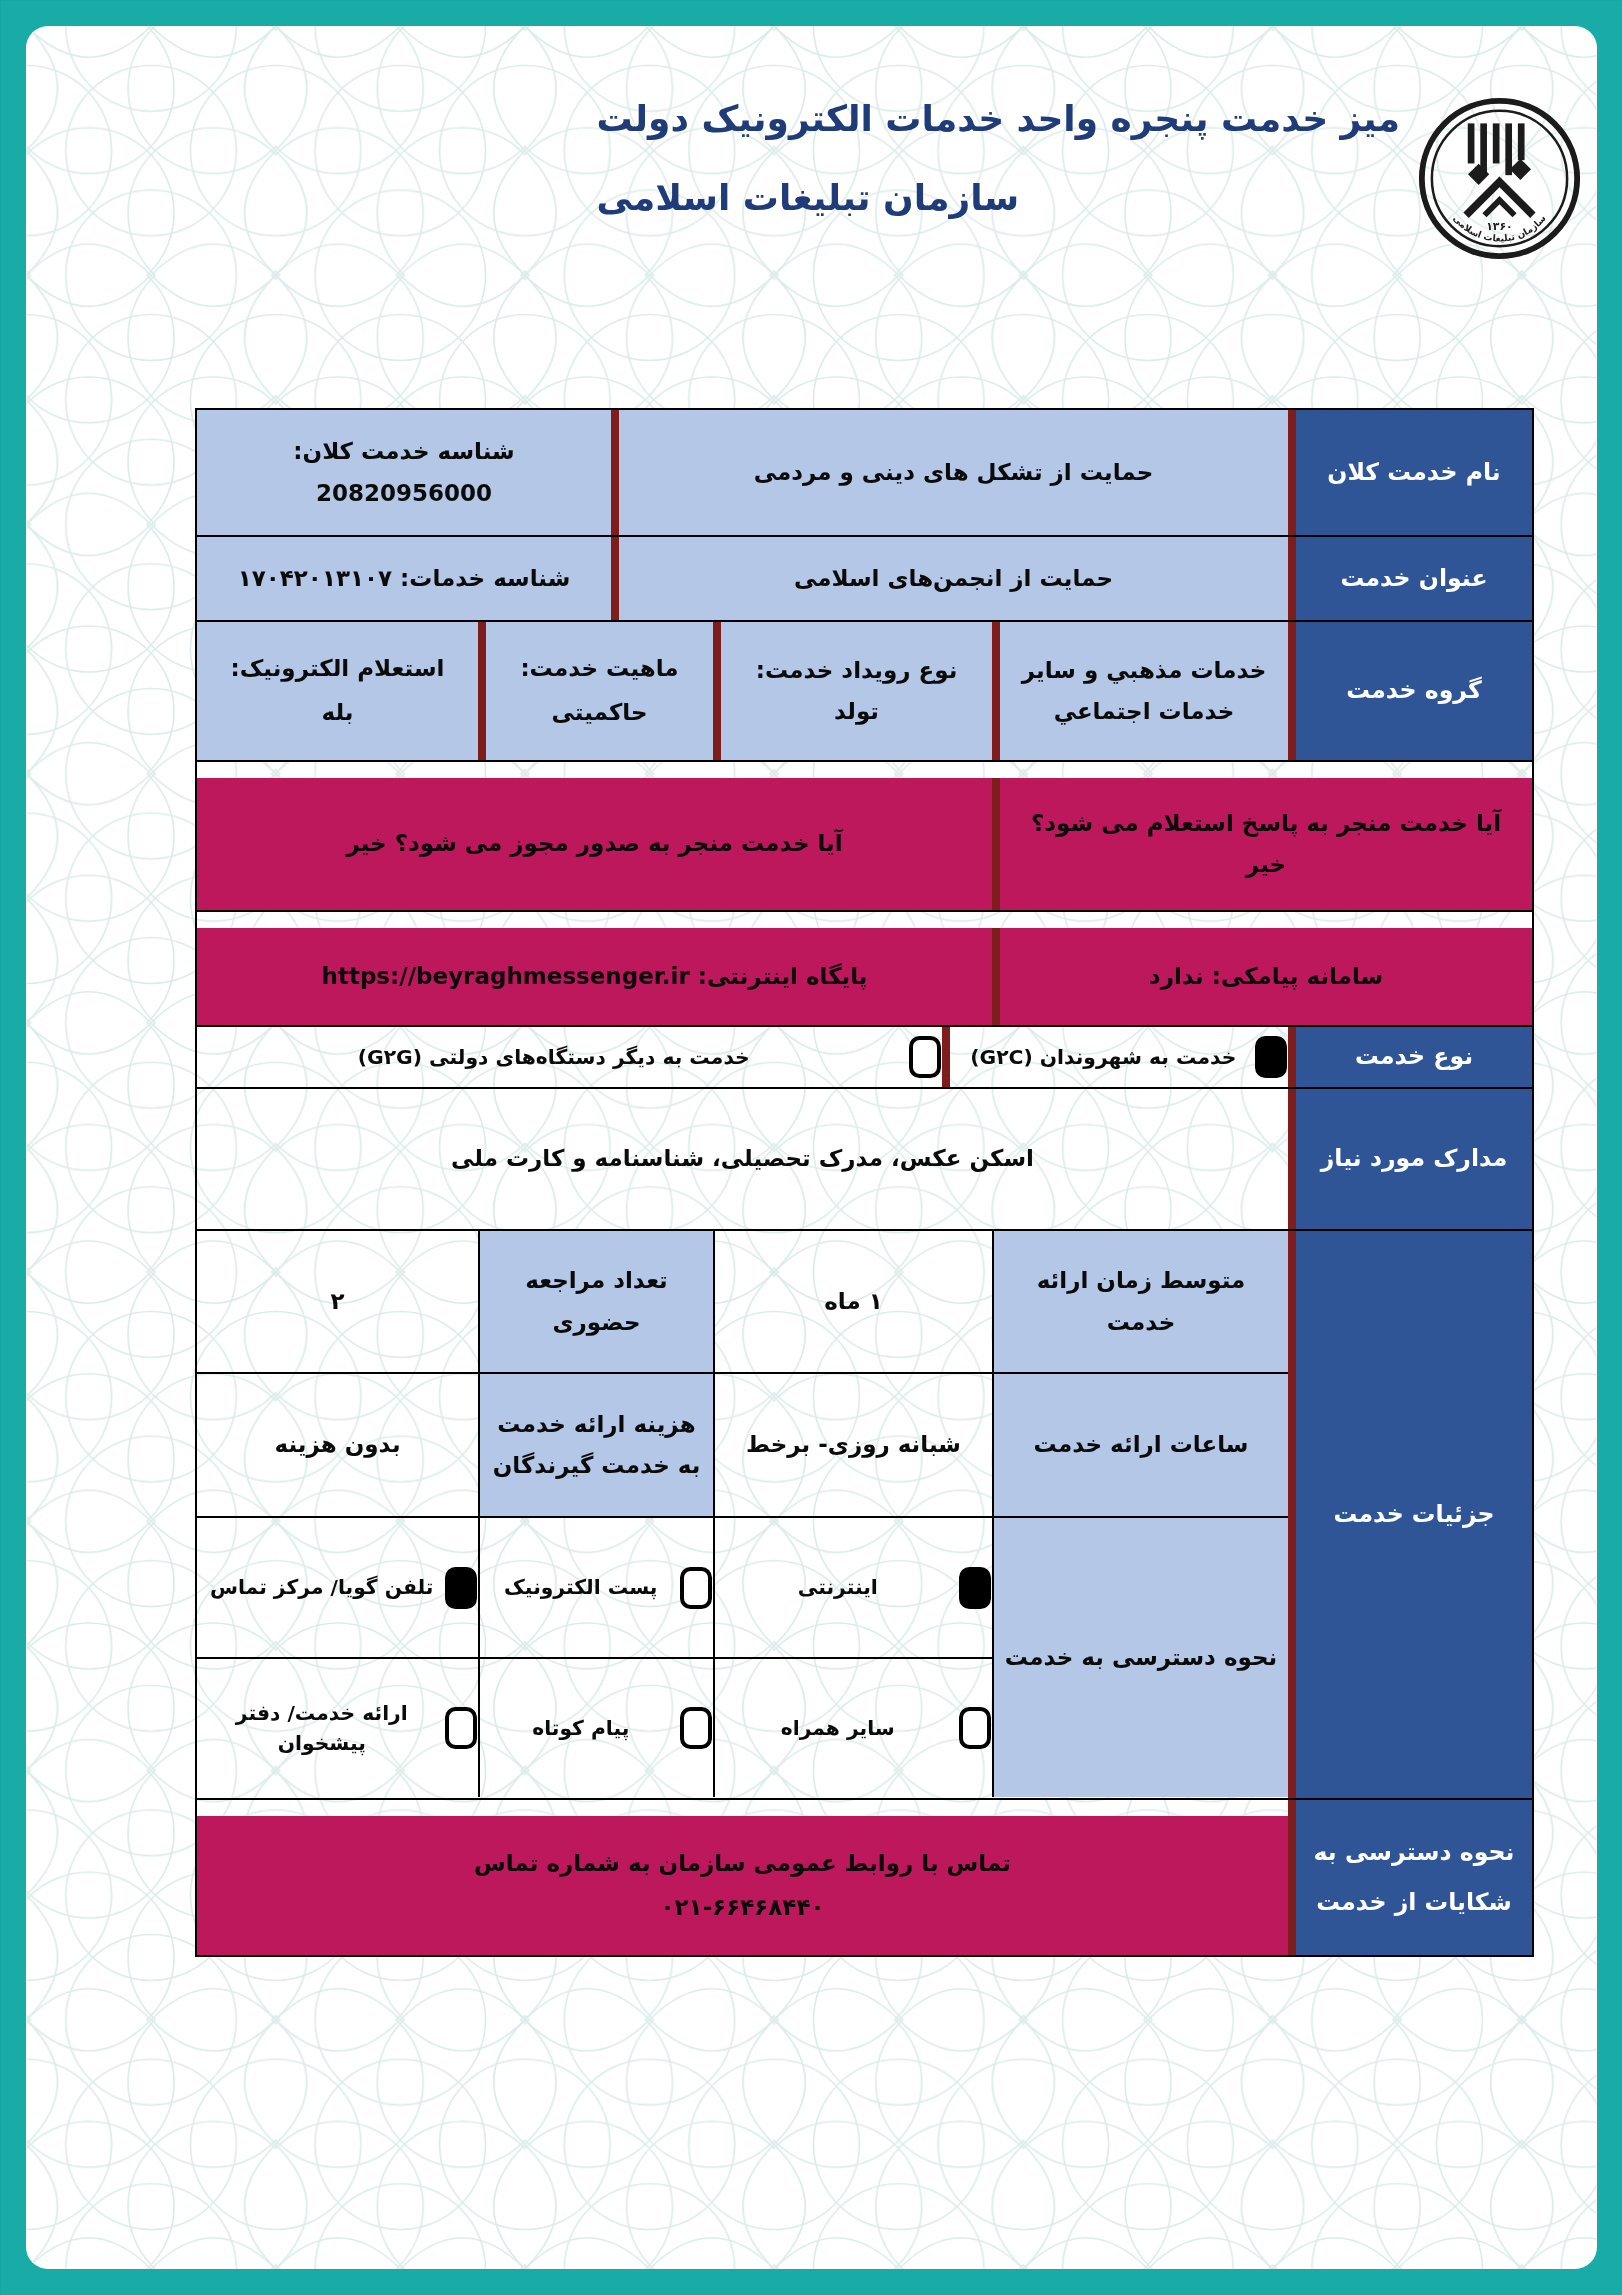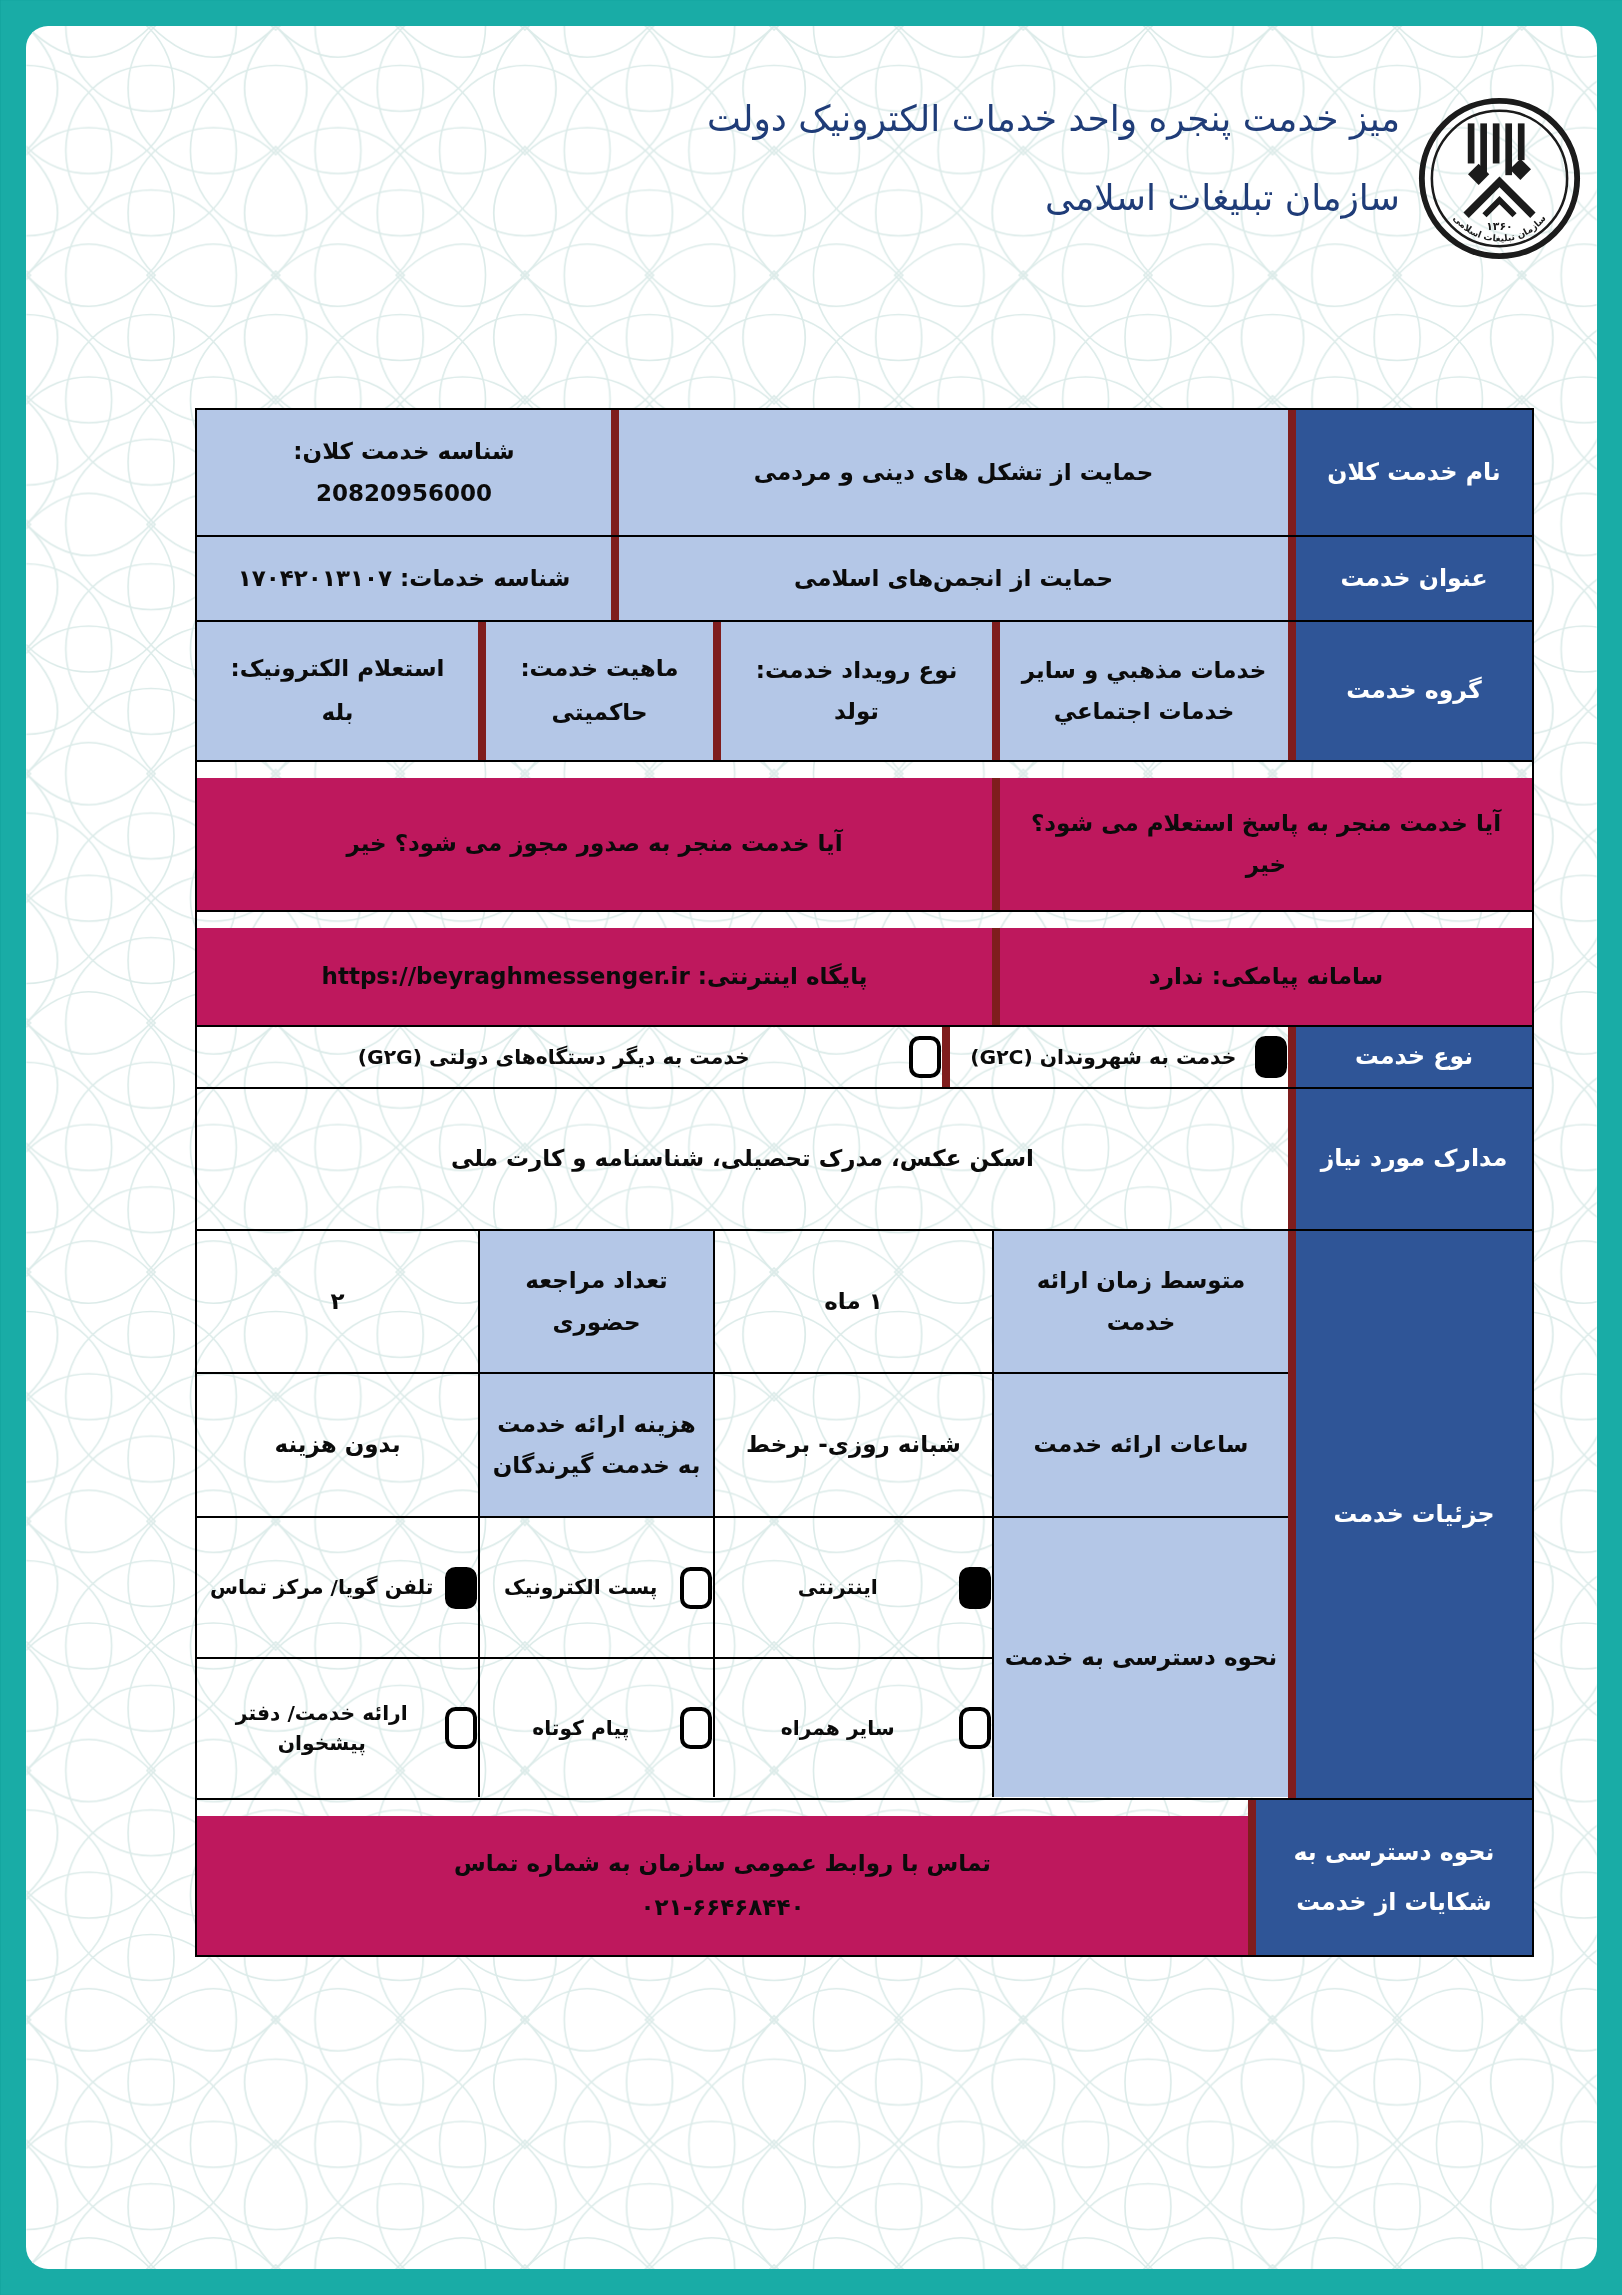--- a/index.html
+++ b/index.html
@@ -18,23 +18,23 @@
     border-radius: 22px;
     overflow: hidden;
   }
   .card > svg.card-pattern { position:absolute; inset:0; width:100%; height:100%; }
 
   
   .hdr-titles {
     position: absolute;
     top: 72px; right: 197px;
     direction: rtl;
-    text-align: right;
+    text-align: left;
     color: #1f3c78;
-    font-weight: normal;
+    font-weight: bold;
   }
   .hdr-line1 { font-size: 36px; letter-spacing: -0.7px; }
   .hdr-line2 { font-size: 36px; margin-top: 38px; letter-spacing: -0.7px; }
   .logo { position: absolute; left: 1390px; top: 69px; width: 167px; height: 167px; }
 
   
   .tbl {
     position: absolute;
     left: 169px; top: 382px;
     width: 1339px;
@@ -272,21 +272,21 @@
               </div>
             </div>
 
           </div>
         </div>
 
       </div>
     </div>
 
     <div class="row" style="height:157px">
-      <div class="hc" style="width:284px">نحوه دسترسی به شکایات از خدمت</div>
+      <div class="hc" style="width:244px">نحوه دسترسی به شکایات از خدمت</div>
       <div class="c bg-l two-line" style="flex:1">
         <div>
           <div>تماس با روابط عمومی سازمان به شماره تماس</div>
           <div>۰۲۱-۶۶۴۶۸۴۴۰</div>
         </div>
       </div>
     </div>
 
   </div>
 </div>

